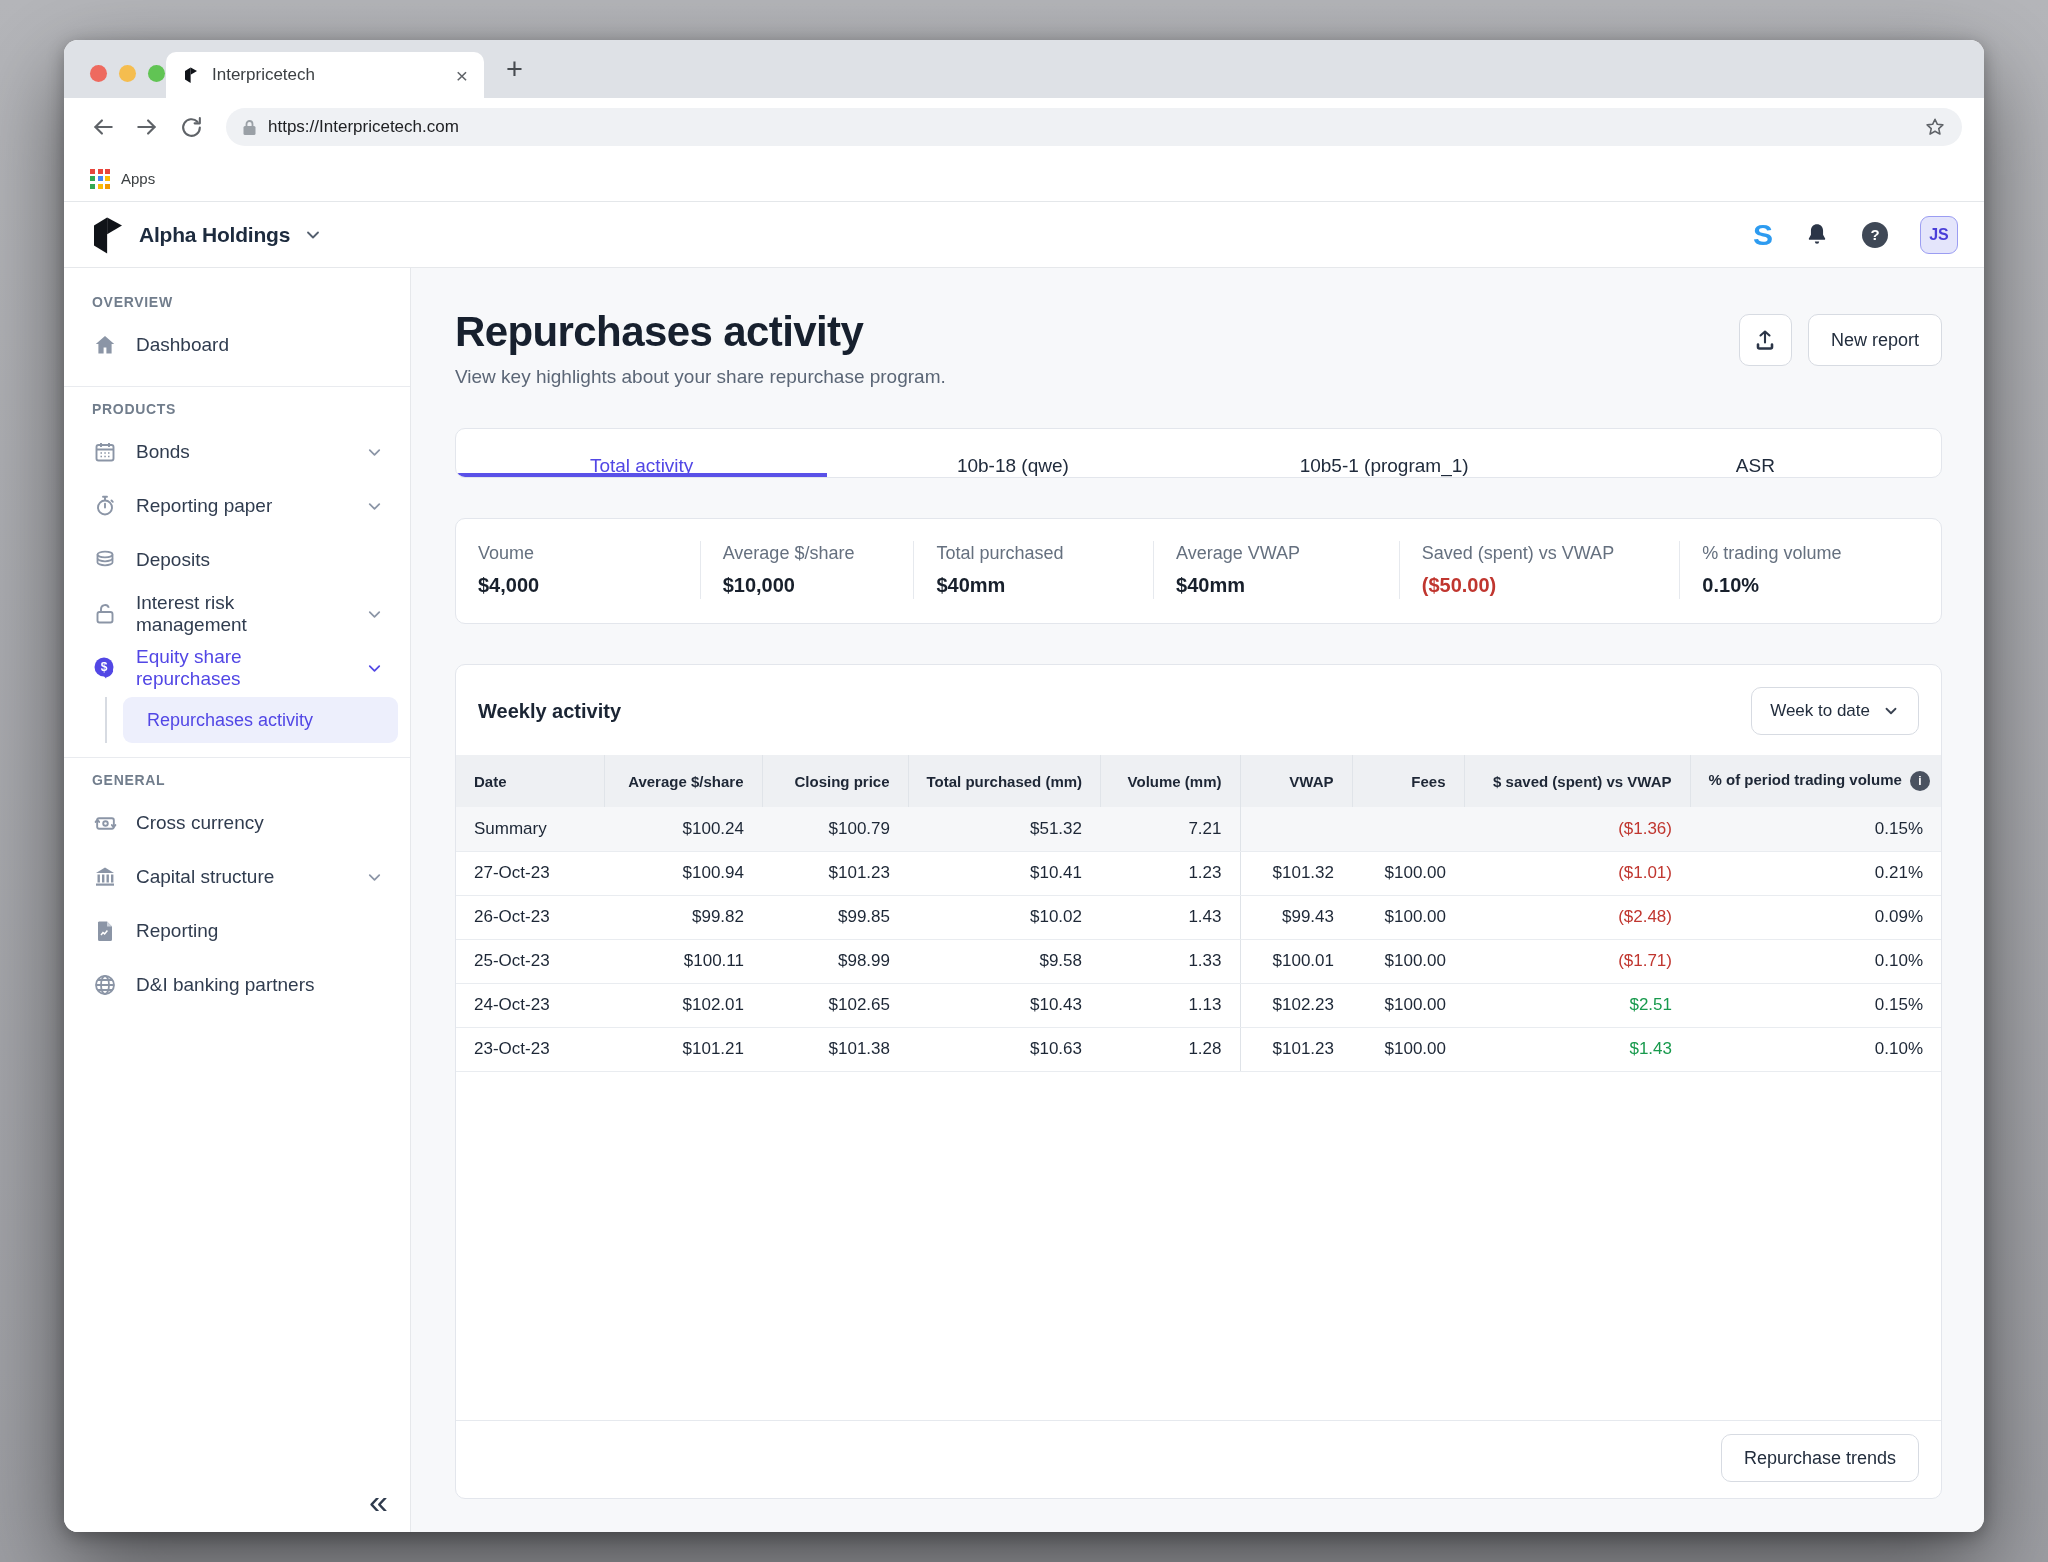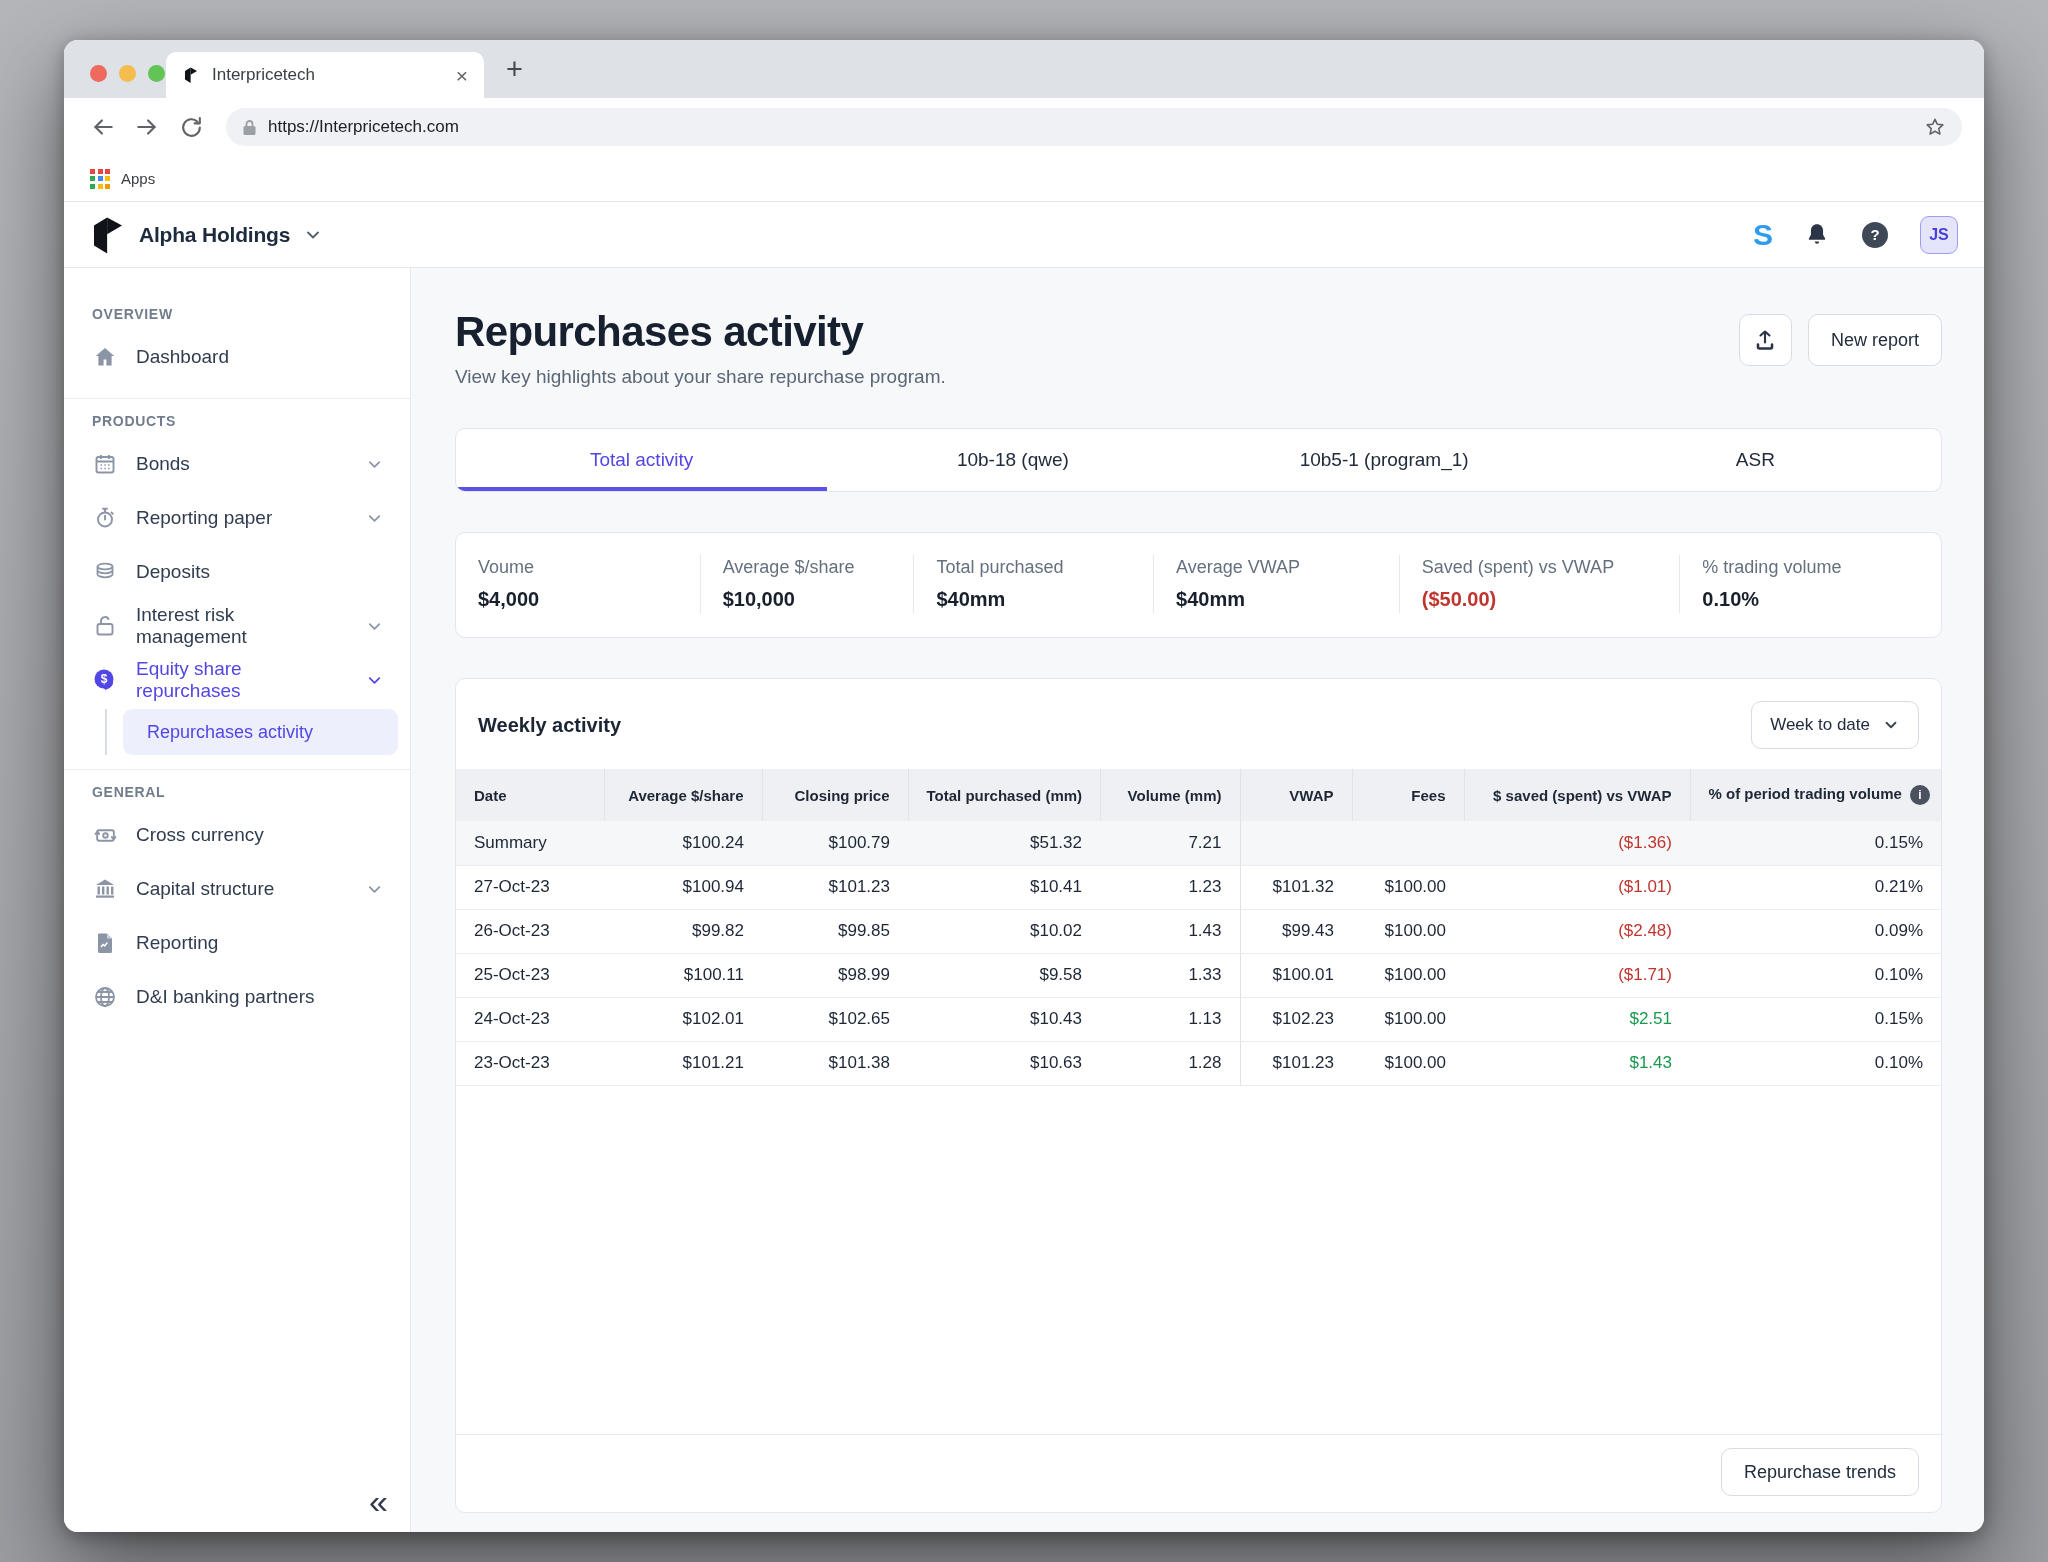--- a/index.html
+++ b/index.html
@@ -46,21 +46,21 @@
   .s-mark { font-size:30px; font-weight:800; color:#2d9bf0; letter-spacing:-1px; cursor:pointer;}
   .bell { color:#2b3547; cursor:pointer; display:flex;}
   .help { width:26px; height:26px; border-radius:50%; background:#3f4856; color:#fff; font-size:15px; font-weight:700;
           display:flex; align-items:center; justify-content:center; cursor:pointer;}
   .avatar { width:38px; height:38px; border-radius:9px; background:#e4e5fb; border:1.5px solid #9b9df2;
             color:#4a3fd8; font-size:16px; font-weight:700; display:flex; align-items:center; justify-content:center; cursor:pointer;}
   
   .app-body { flex:1; display:flex; min-height:0; background:#f7f8fa;}
   .sidebar { width:347px; background:#fff; border-right:1px solid #e6e8eb; padding:26px 0 18px; position:relative;
              flex:0 0 auto;}
-  .sec-label { padding:0 28px; font-size:14px; font-weight:700; letter-spacing:.05em; color:#717d8c; margin:12px 0 8px;}
+  .sec-label { padding:0 28px; font-size:14px; font-weight:700; letter-spacing:.05em; color:#717d8c; margin:0 0 8px;}
   .sec-label + .side-item { margin-top:2px;}
   .side-item { height:54px; display:flex; align-items:center; gap:18px; padding:0 26px 0 28px;
                font-size:19px; color:#303c4f; cursor:pointer;}
   .sicon { width:26px; height:26px; display:flex; align-items:center; justify-content:center; color:#8b95a6; flex:0 0 auto;}
   .schev { margin-left:auto; color:#8b95a6; display:flex;}
   .side-item.active { color:#5247e5; }
   .side-divider { border-top:1px solid #e9ebef; margin:14px 0;}
   .side-sub { display:flex; margin:2px 12px 8px 41px;}
   .subline { border-left:2px solid #d7dbe2; }
   .subpill { flex:1; margin-left:16px; height:46px; background:#edeffc; border-radius:9px;
@@ -70,22 +70,22 @@
   .main { flex:1; padding:40px 42px 0 44px; min-width:0;}
   .page-head { display:flex; align-items:flex-start;}
   .page-title { font-size:42px; font-weight:700; color:#17202e; letter-spacing:-0.6px; margin-bottom:10px;}
   .page-sub { font-size:19px; color:#5b6676;}
   .actions { margin-left:auto; display:flex; gap:16px; margin-top:6px;}
   .icon-btn { width:53px; height:52px; background:#fff; border:1px solid #d7dbe2; border-radius:10px;
               display:flex; align-items:center; justify-content:center; color:#2b3547; cursor:pointer;}
   .btn { height:52px; background:#fff; border:1px solid #d7dbe2; border-radius:10px; padding:0 22px;
          font-size:18px; color:#222d3d; font-family:"Liberation Sans",sans-serif; cursor:pointer;
          display:flex; align-items:center;}
-  .tabsbar { margin-top:40px; height:64px; background:#fff; border:1px solid #e3e6ec; border-radius:10px;
-             display:flex; overflow:hidden;}
+  .tabsbar { margin-top:40px; height:50px; background:#fff; border:1px solid #e3e6ec; border-radius:10px;
+             display:flex; overflow:hidden;align-items:flex-end;}
   .tabitem { flex:1; display:flex; align-items:center; justify-content:center; font-size:19px; color:#202b3c;
              position:relative; cursor:pointer;}
   .tabitem.active { color:#5247e5;}
   .tabitem.active::after { content:""; position:absolute; left:0; right:0; bottom:0; height:4px; background:#5a51e8;}
   
   .card { background:#fff; border:1px solid #e3e6ec; border-radius:10px;}
   .stats-card { margin-top:40px;}
   .stats-head { height:58px; display:flex; align-items:center; gap:16px; padding:0 22px; border-bottom:1px solid #e8ebf0;}
   .stats-title { font-size:18px; font-weight:700; color:#1d2838;}
   .vsep { width:1px; height:24px; background:#d8dce3;}

